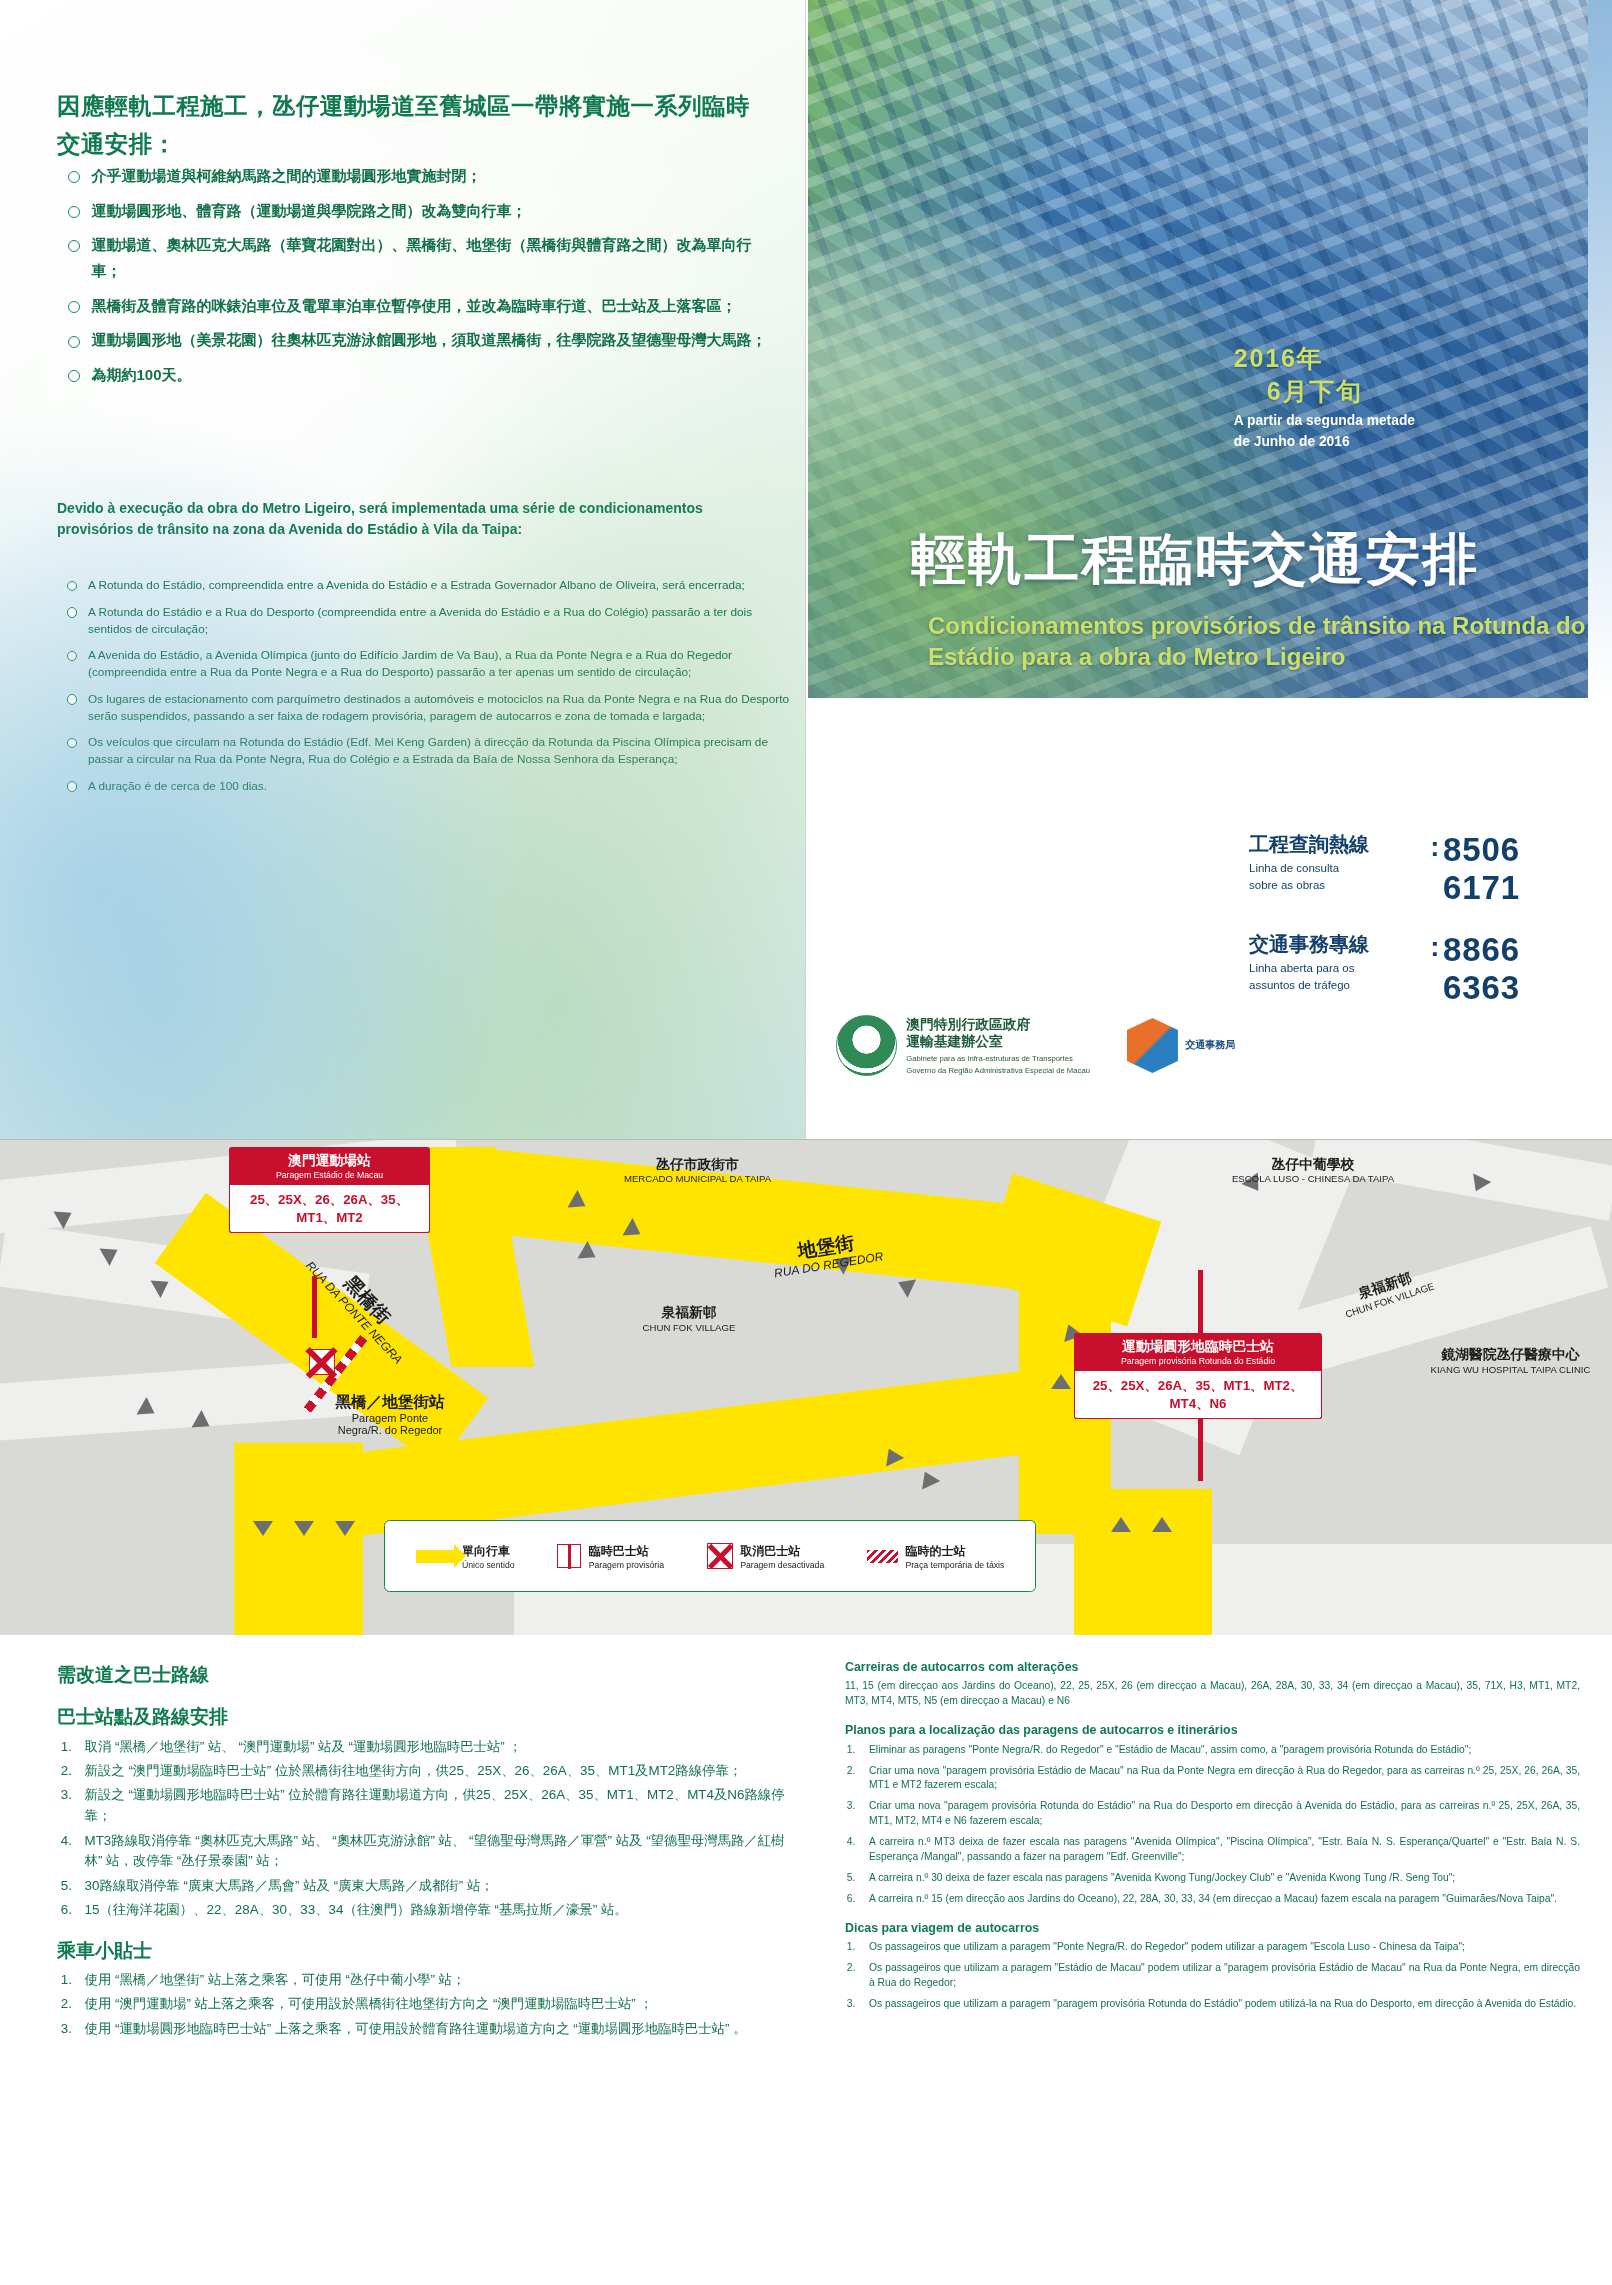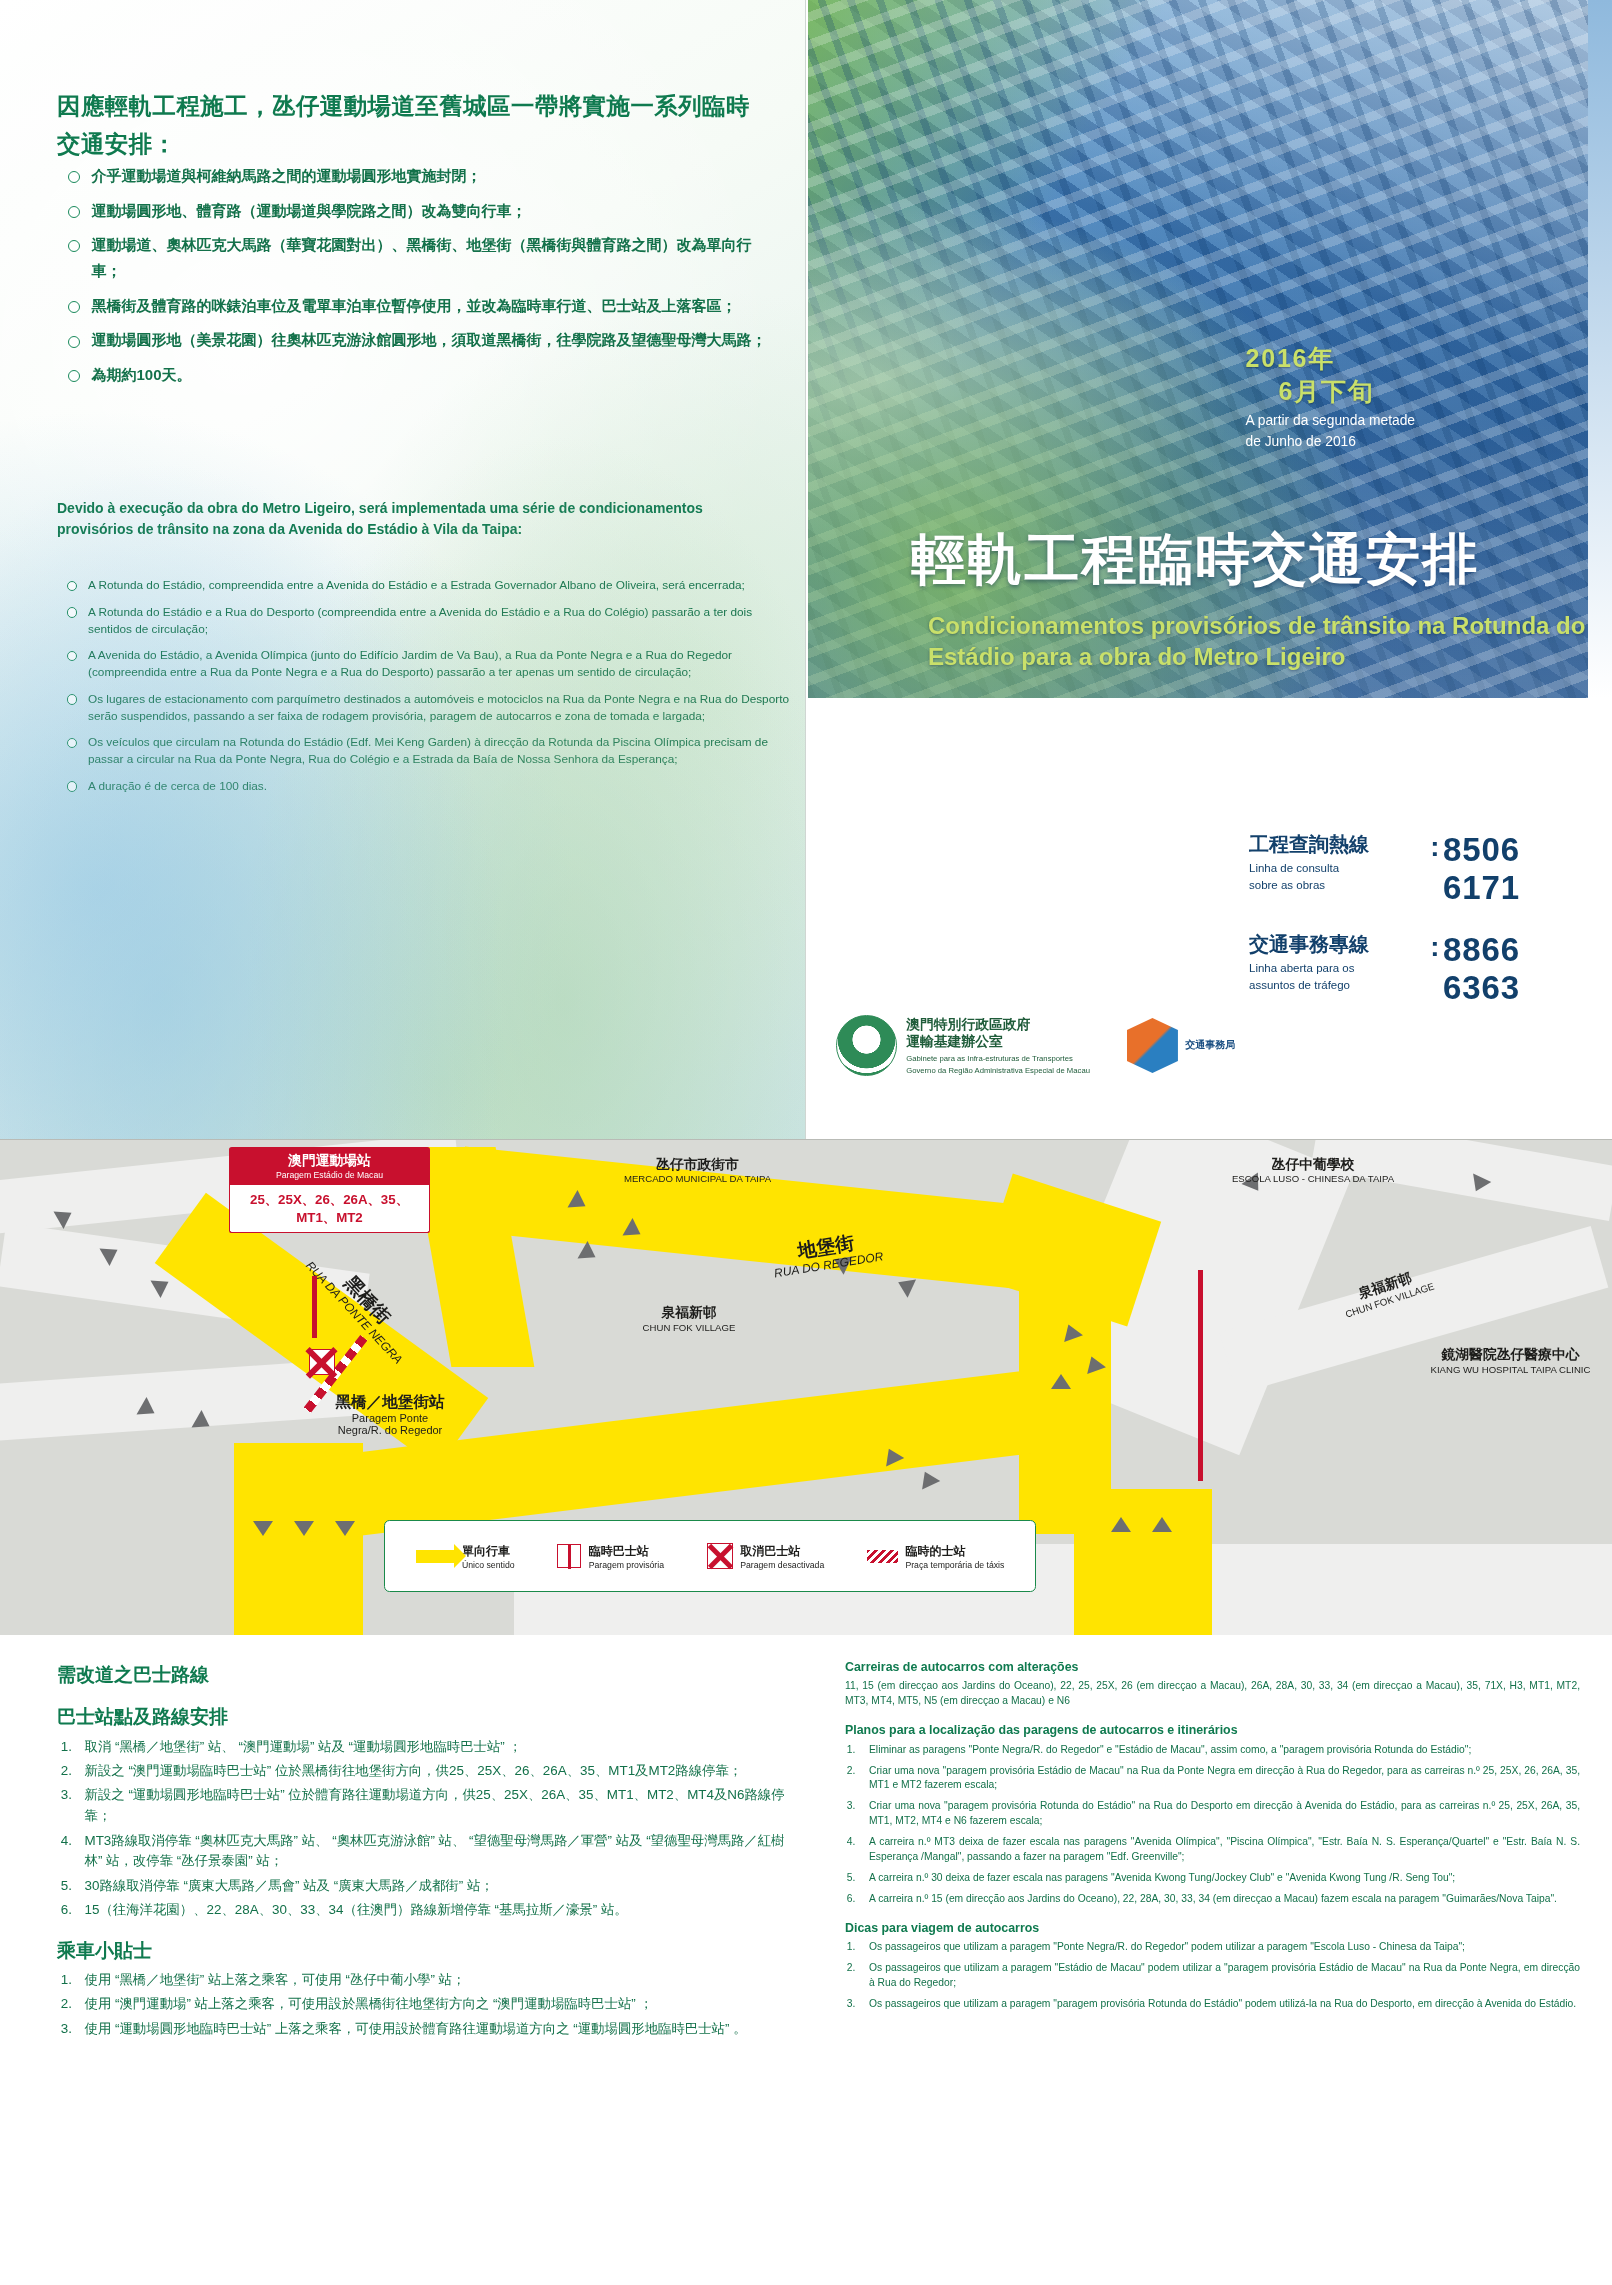--- a/index.html
+++ b/index.html
@@ -101,21 +101,21 @@
     position:absolute; right:0; top:0; width:24px; height:698px;
     background: linear-gradient(to bottom,#8fb9dd,#ffffff);
   }
 
   .date-block { position:absolute; right:197px; top:342px; text-align:left; z-index:5; }
   .date-zh {
     font-size:25px; color:#c9e06a; font-weight:bold; letter-spacing:1.8px;
     text-shadow:0 0.9px 1.8px rgba(0,0,0,.35);
   }
   .date-zh2 { font-size:25px; color:#c9e06a; font-weight:bold; letter-spacing:1.8px; margin-left:33px; text-shadow:0 0.9px 1.8px rgba(0,0,0,.35);}
-  .date-pt { font-size:13.8px; color:#ffffff; line-height:1.28; margin-top:3.7px; }
+  .date-pt { font-size:13.8px; color:#ffffff; line-height:1.28; margin-top:3.7px;font-weight:bold; }
 
   .poster-title-zh1, .poster-title-zh2 {
     position:absolute; color:#ffffff; font-weight:bold;
     font-size:55px; letter-spacing:1.8px; z-index:5;
     text-shadow: 0 1.8px 4.6px rgba(0,30,70,.45);
   }
   .poster-title-zh1 { left:103px; top:443px; }
   .poster-title-zh2 { left:103px; top:523px; }
   .poster-title-pt {
     position:absolute; left:120px; top:610px; width:680px; z-index:5;
@@ -398,20 +398,27 @@
   <div class="stop-pole" style="left:312px; top:136px; height:62px;"></div>
   <div class="stop-box" style="left:229px; top:7.3px; width:201px;">
     <div class="stop-head">
       <div class="zh">澳門運動場站</div>
       <div class="pt">Paragem Estádio de Macau</div>
     </div>
     <div class="stop-body">25、25X、26、26A、35、MT1、MT2</div>
   </div>
 
   <div class="stop-pole" style="left:1198px; top:130px; height:211px;"></div>
+  <div class="stop-box" style="left:1074px; top:193px; width:248px;">
+    <div class="stop-head">
+      <div class="zh">運動場圓形地臨時巴士站</div>
+      <div class="pt">Paragem provisória Rotunda do Estádio</div>
+    </div>
+    <div class="stop-body">25、25X、26A、35、MT1、MT2、MT4、N6</div>
+  </div>
 </div>
 
 <div class="legend">
   <div class="leg-item">
     <div class="leg-arrow"></div>
     <div class="leg-txt">
       <div class="zh">單向行車</div>
       <div class="pt">Único sentido</div>
     </div>
   </div>

